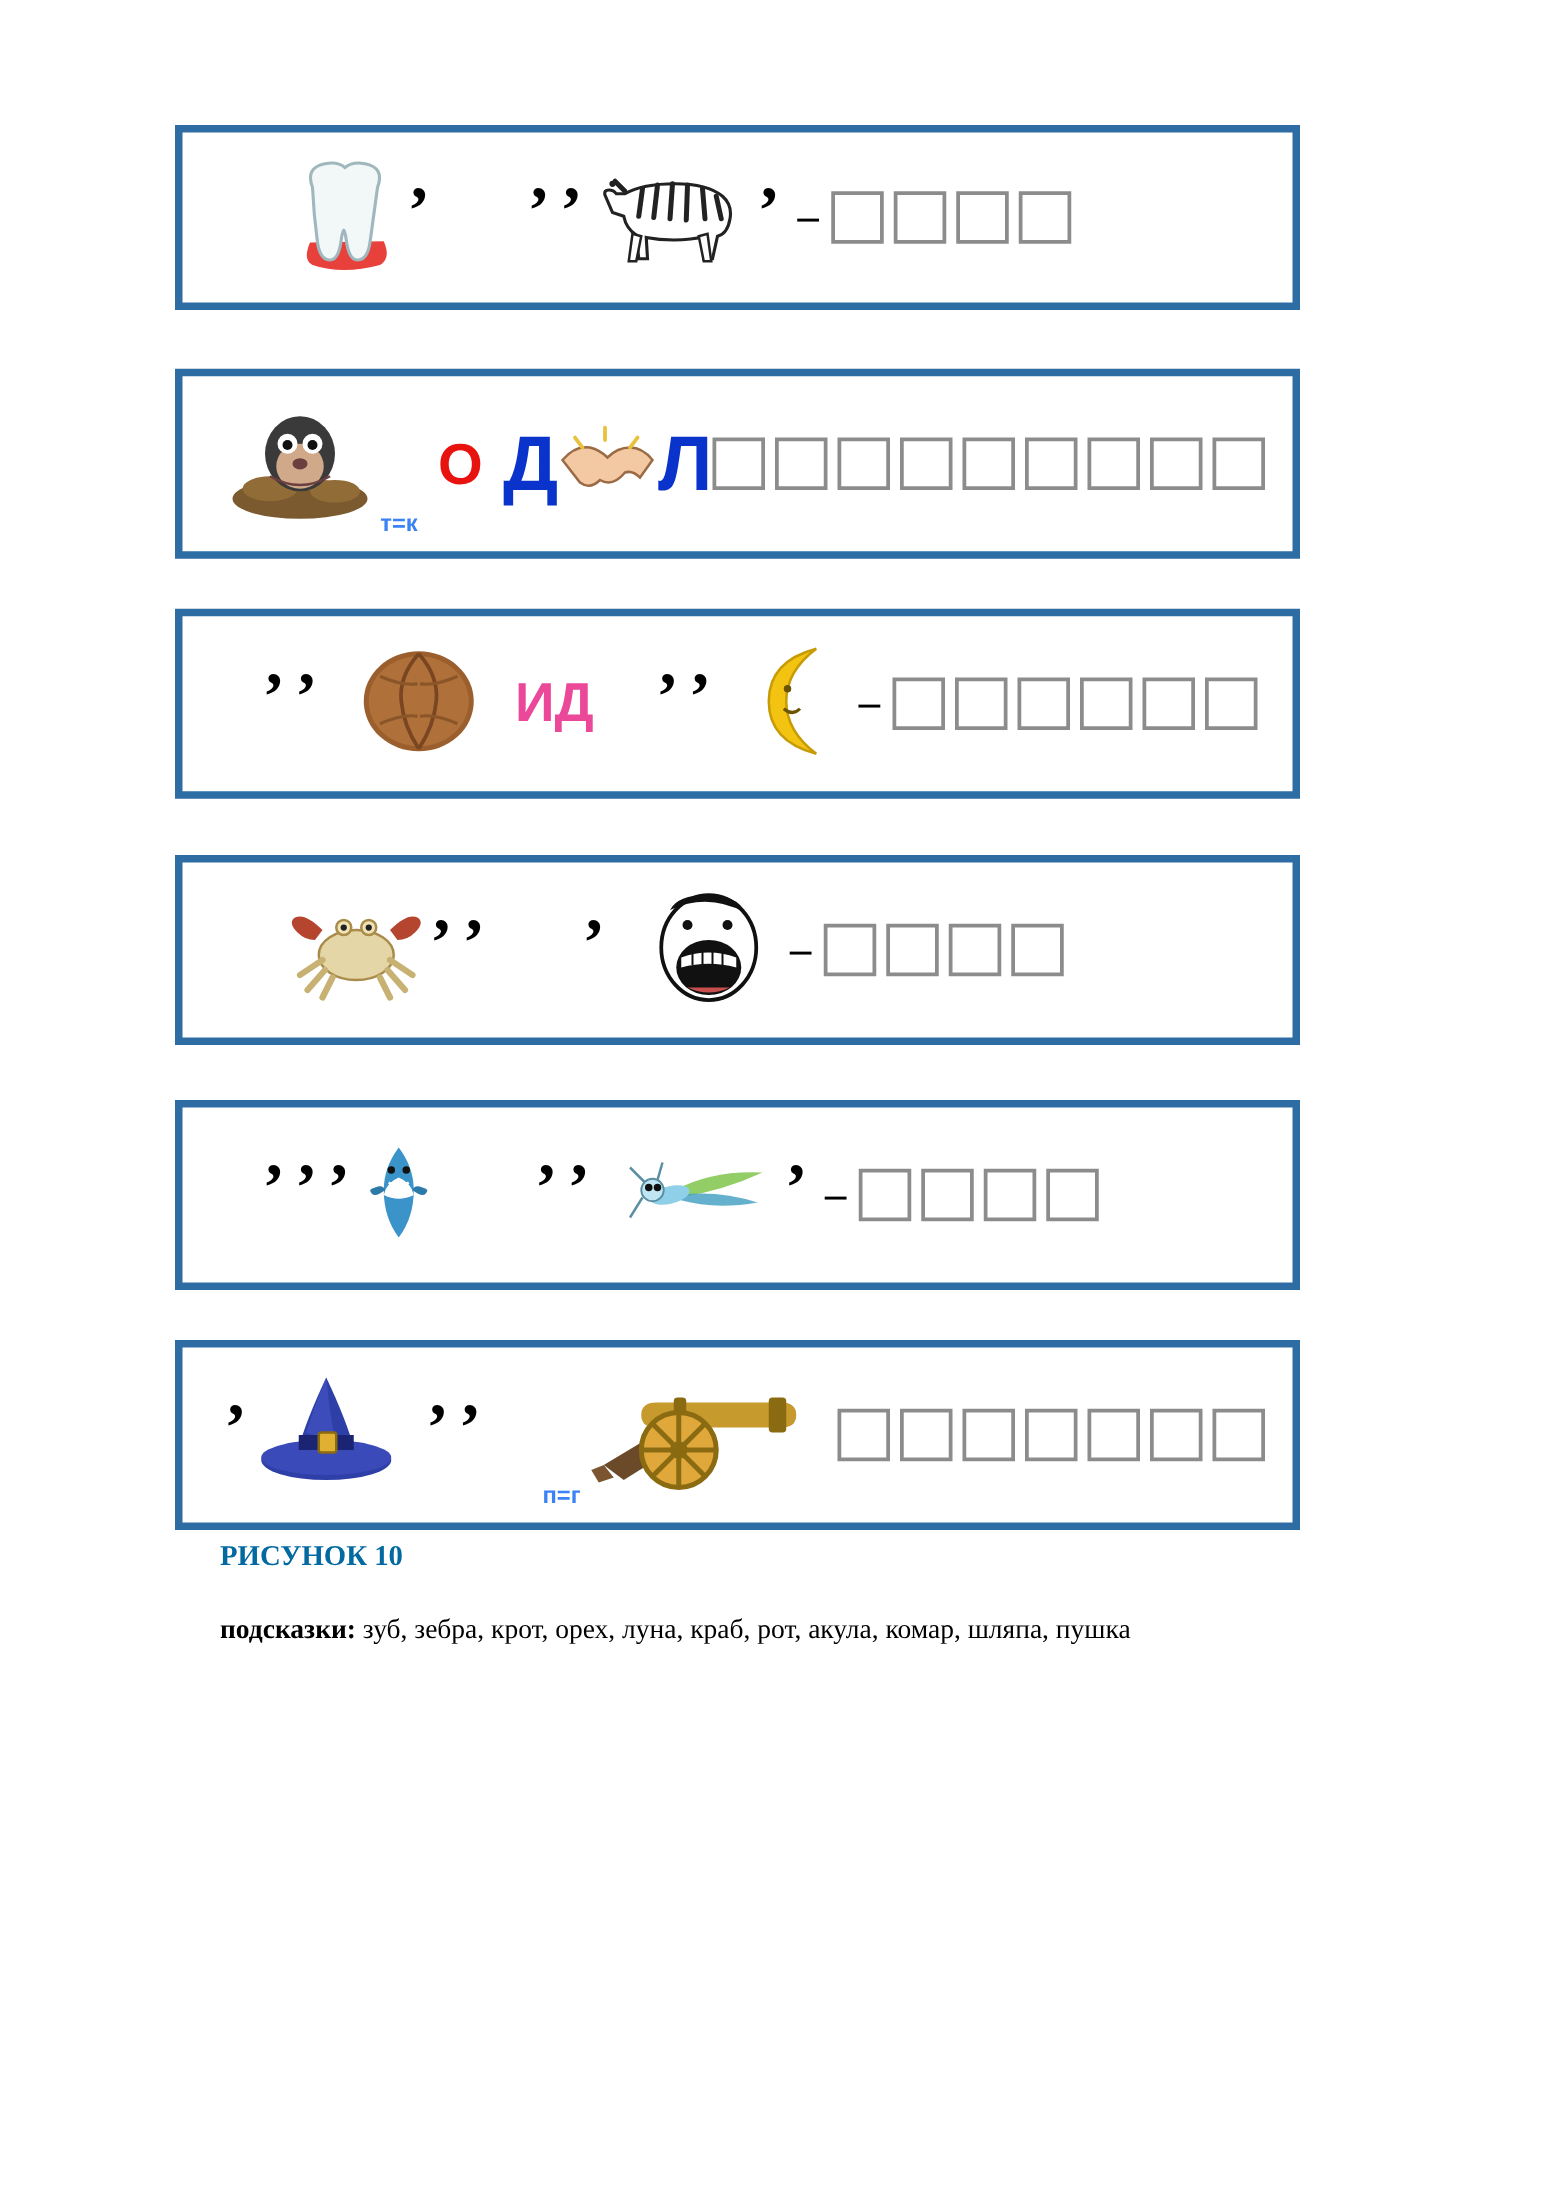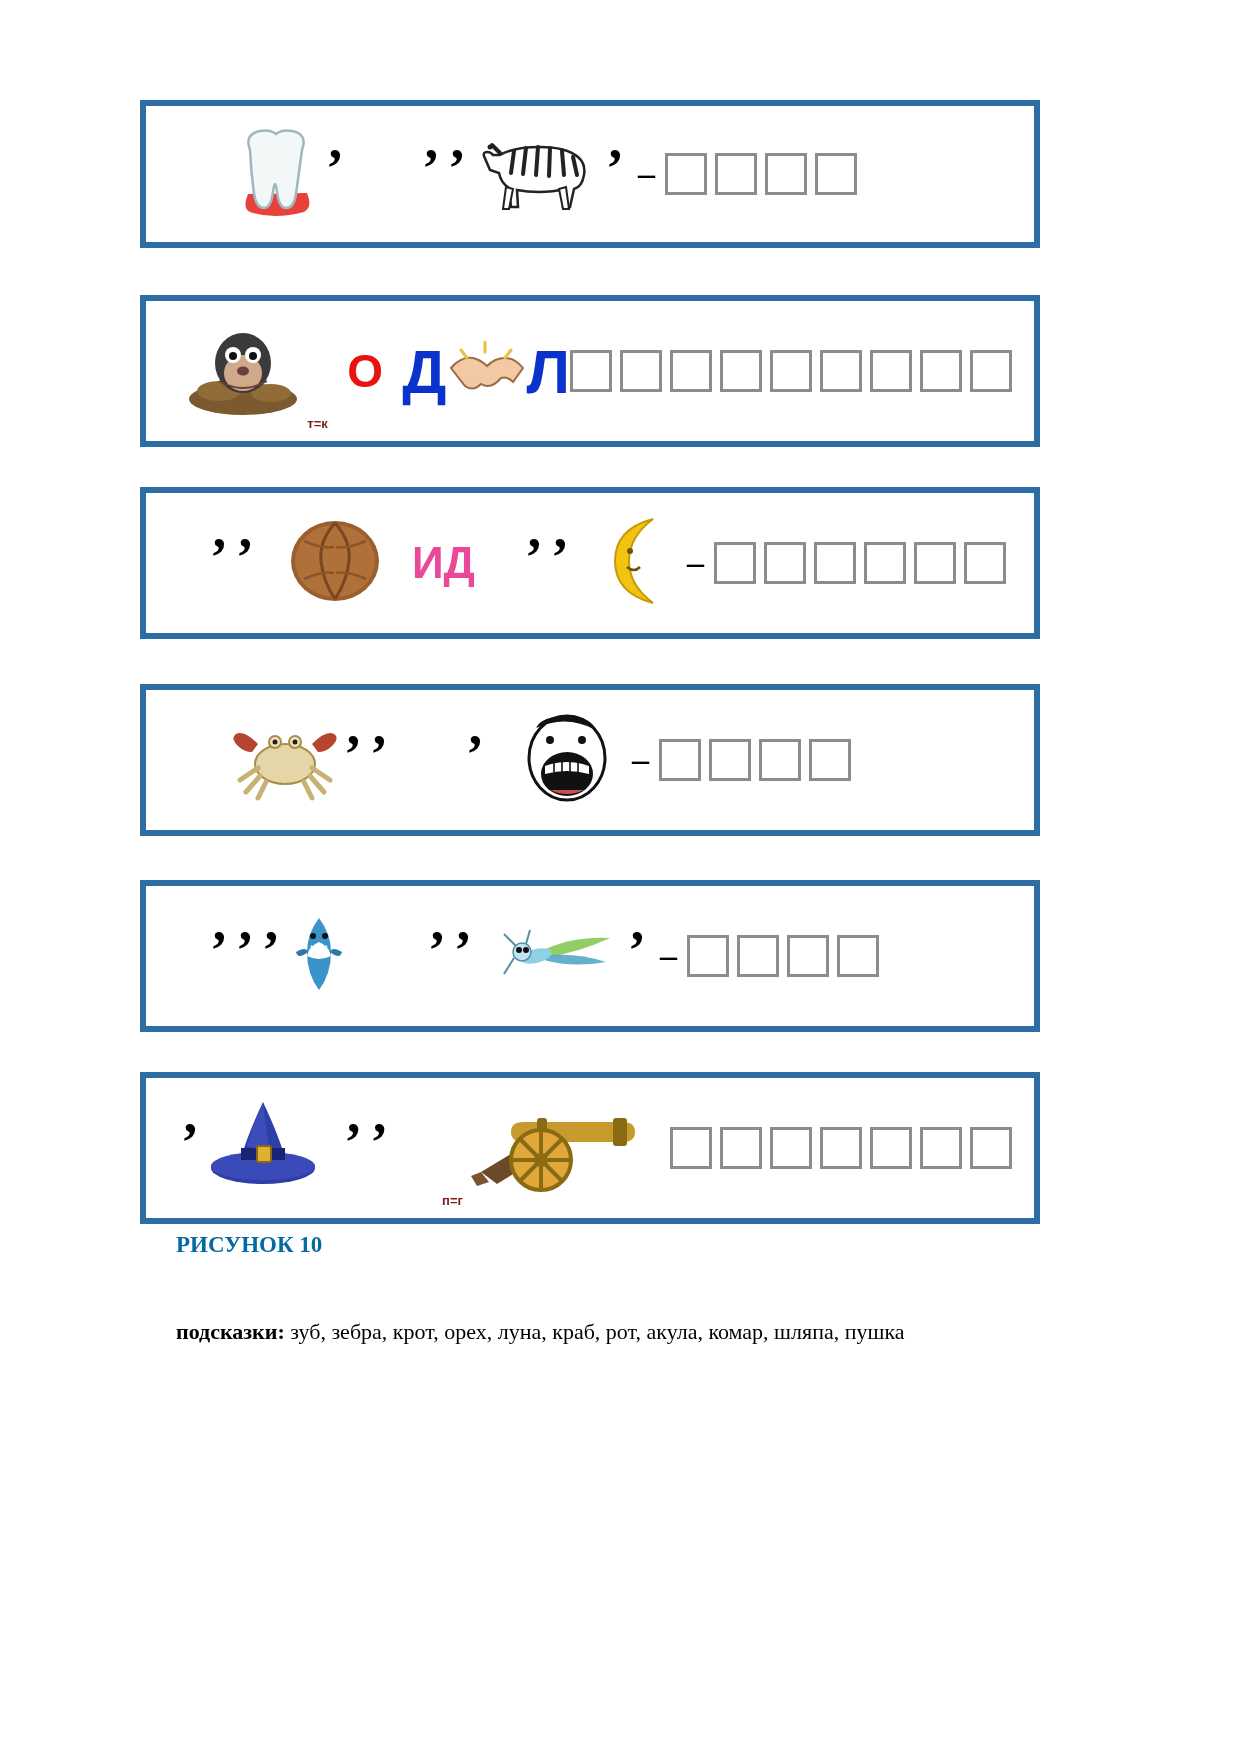--- a/index.html
+++ b/index.html
@@ -74,23 +74,23 @@
   .letter {
     font-family: "Liberation Sans", sans-serif;
     font-weight: bold;
   }
   .letter-blue { color: #0a33cc; font-size: 62px; }
   .letter-red  { color: #e8120e; font-size: 46px; }
   .letter-green{ color: #ec4899; font-size: 44px; }
 
   .sub {
     font-family: "Liberation Sans", sans-serif;
-    font-size: 13px;
+    font-size: 19px;
     font-weight: bold;
-    color: #7f1d1d;
+    color: #3b82f6;
     align-self: flex-end;
     margin-bottom: 10px;
   }
 
   .pic { display: inline-block; vertical-align: middle; }
 
   .spacer-sm { width: 24px; }
   .spacer-md { width: 46px; }
   .spacer-lg { width: 70px; }
 
@@ -417,18 +417,18 @@
         <div class="cell"></div>
         <div class="cell"></div>
         <div class="cell"></div>
         <div class="cell"></div>
       </div>
     </div>
   </div>
 
   <div class="caption" style="top:1232px;">РИСУНОК 10</div>
 
-  <div class="hints" style="top:1319px;">
+  <div class="hints" style="top:1290px;">
     <b>подсказки:</b>
     <span>зуб, зебра, крот, орех, луна, краб, рот, акула, комар, шляпа, пушка</span>
   </div>
 
 </div>
 
 </body></html>

